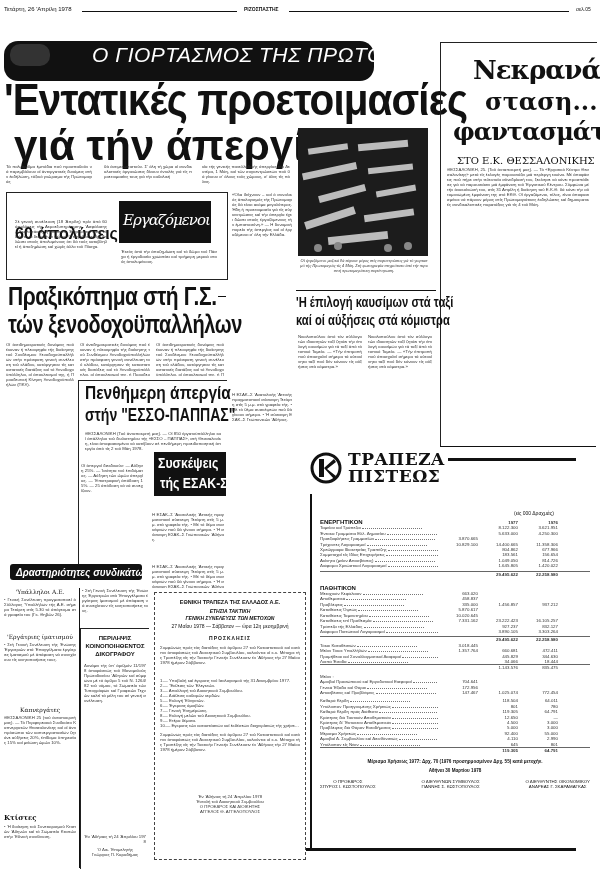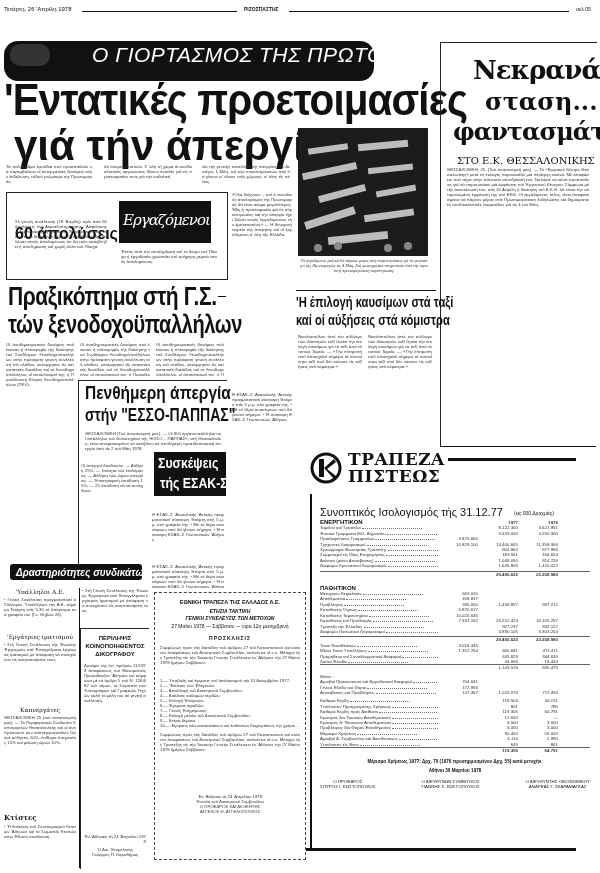--- a/index.html
+++ b/index.html
@@ -119,21 +119,20 @@
   <svg class="abs" style="left:4px;top:4px;" width="32" height="32">
     <circle cx="16" cy="16" r="14" fill="none" stroke="#111" stroke-width="3"></circle>
     <rect x="9" y="7" width="5" height="18" fill="#111"></rect>
     <polygon points="14,16 24,7 26,10 17,17 26,24 24,27" fill="#111"></polygon>
   </svg>
   <div class="abs" style="left:42px;top:2px;font:bold 17px 'DejaVu Serif',serif;letter-spacing:0.5px;line-height:18px;">ΤΡΑΠΕΖΑ</div>
   <div class="abs" style="left:42px;top:19px;font:bold 17px 'DejaVu Serif',serif;letter-spacing:0.5px;line-height:18px;">ΠΙΣΤΕΩΣ</div>
   <div class="rule" style="left:142px;top:10px;width:128px;height:3px;"></div>
   <div class="rule" style="left:4px;top:46px;width:2px;height:355px;"></div>
 
-  <div class="abs" style="left:14px;top:58px;font:11px 'Liberation Sans',sans-serif;">Συνοπτικός Ισολογισμός τής 31.12.77</div>
   <div class="abs" style="left:208px;top:62px;font:5px 'Liberation Sans',sans-serif;">(είς 000 Δραχμάς)</div>
 
   <div class="abs" style="left:14px;top:72px;width:270px;">
     <div class="fin-row" style="font-weight:bold;">
       <span class="lbl" style="font-size:6px;color:#111;">ΕΝΕΡΓΗΤΙΚΟΝ</span>
       <span class="c"></span>
       <span class="c2">1977</span>
       <span class="c3">1976</span>
     </div>
     <div id="assets-rows">

